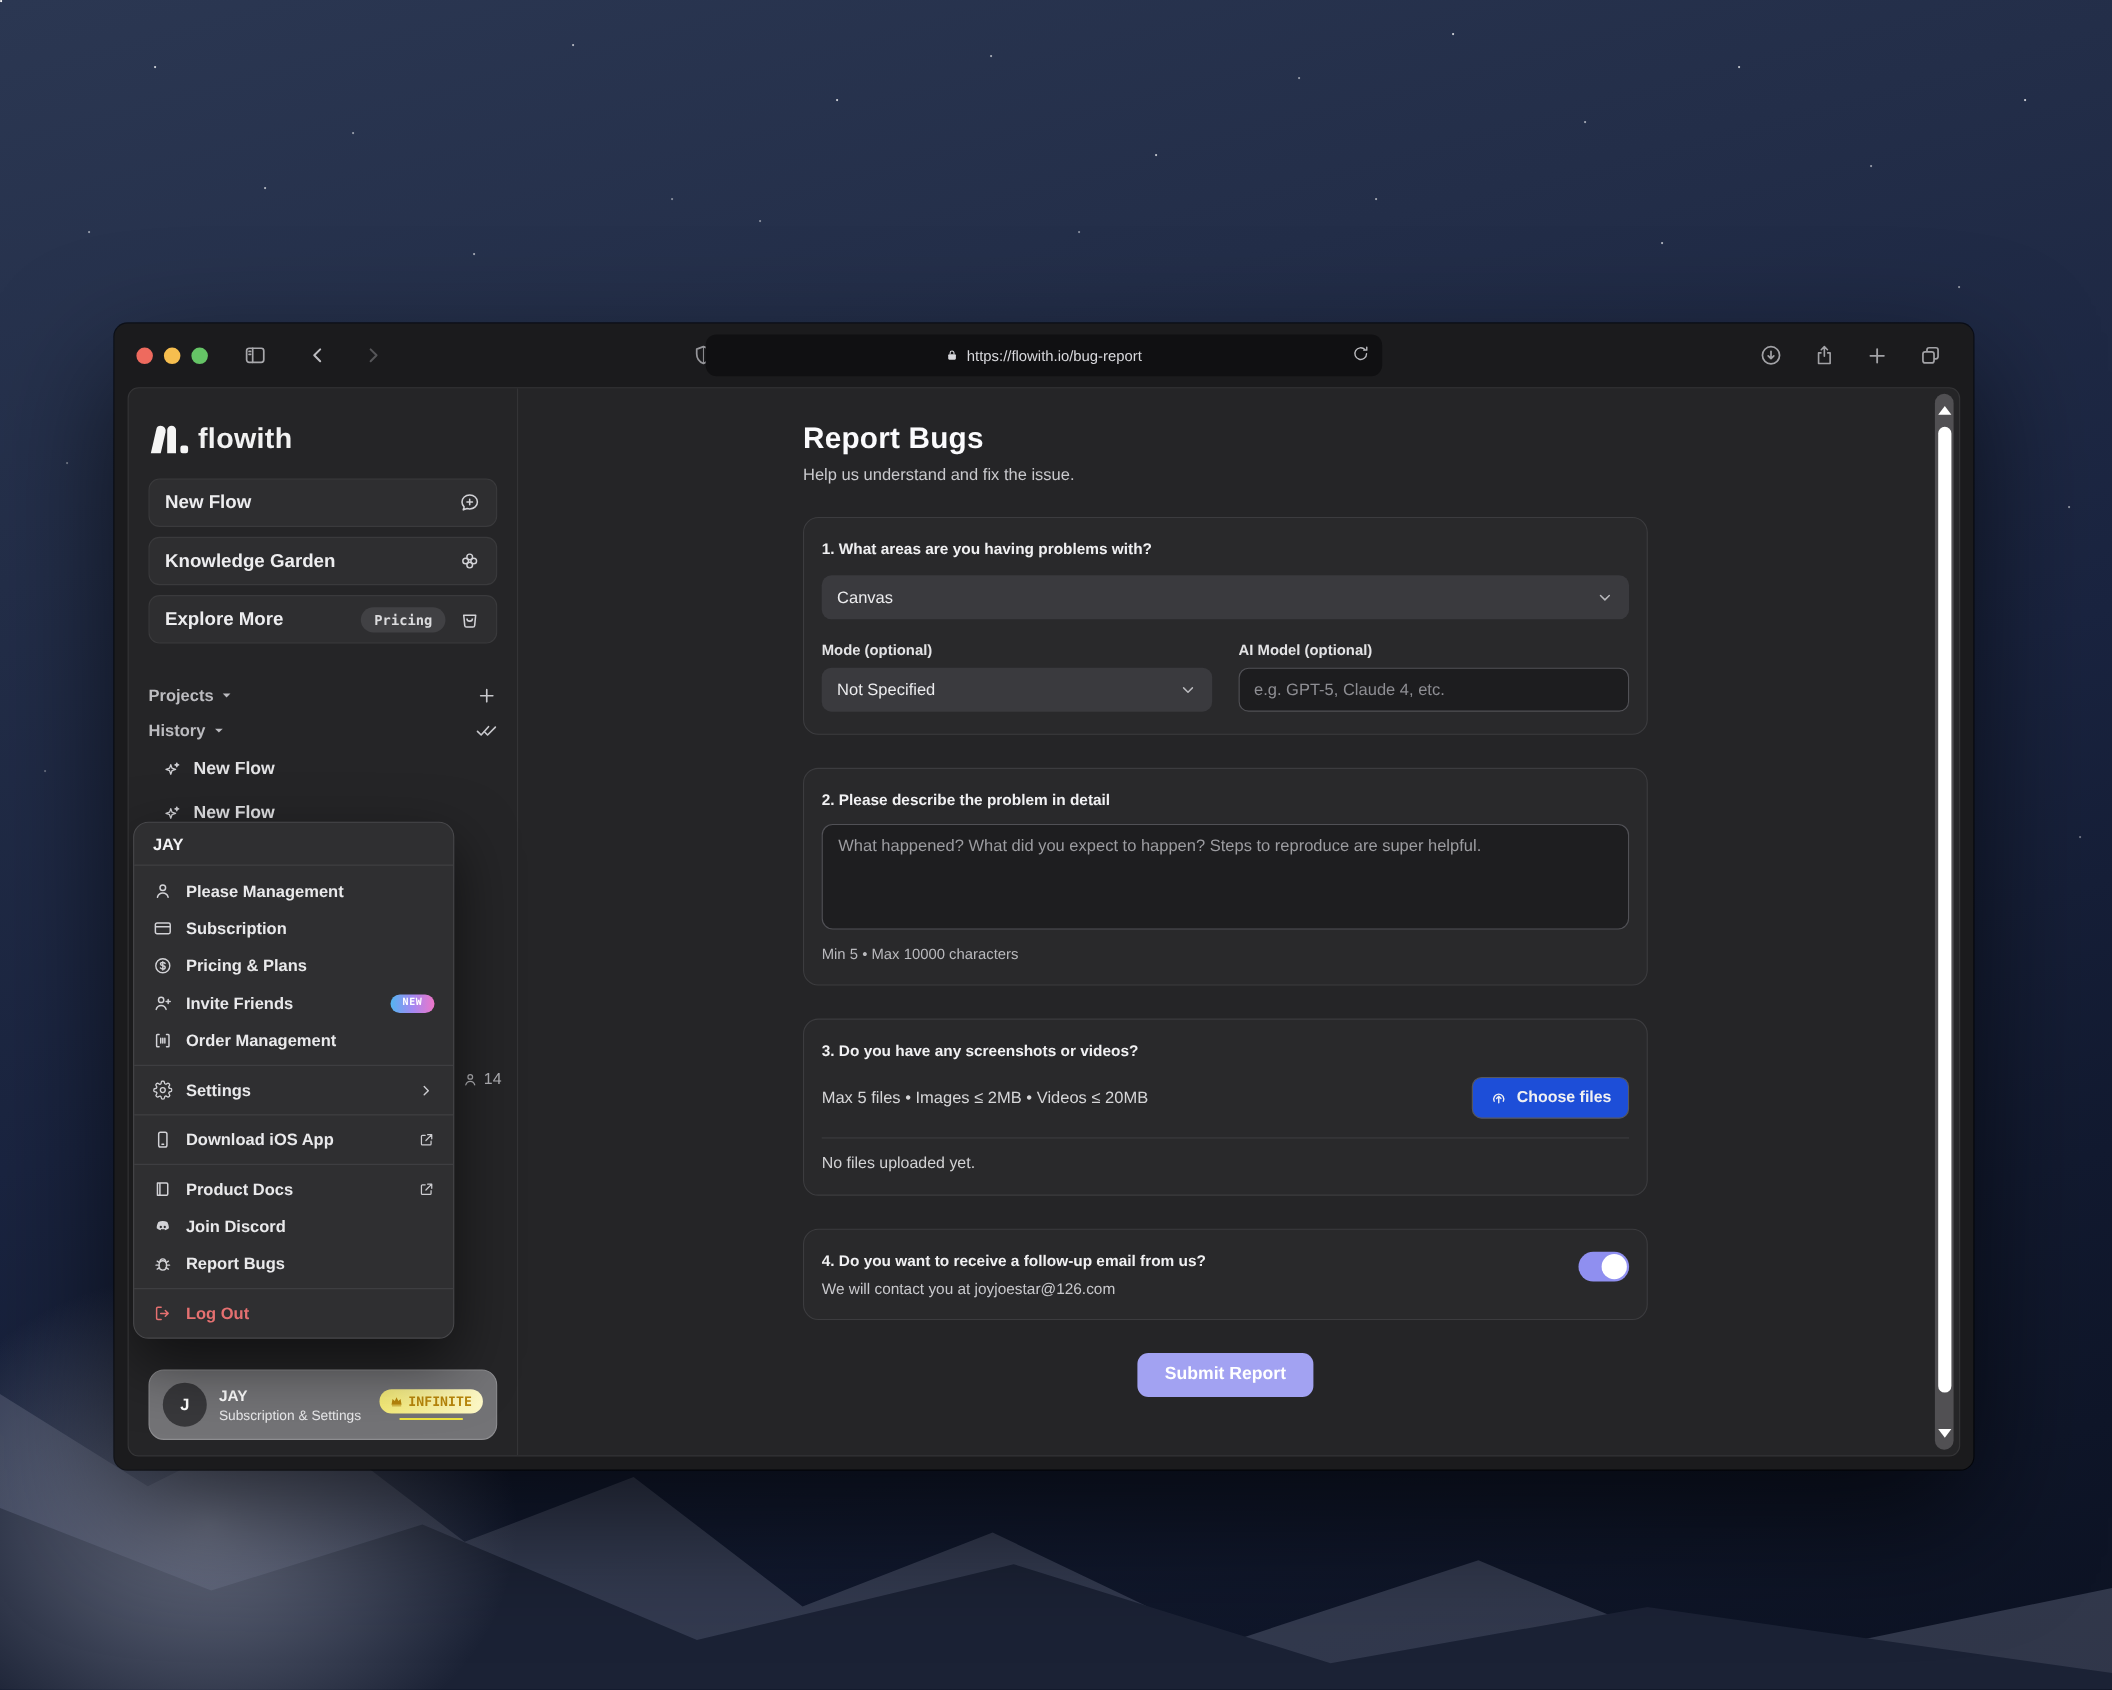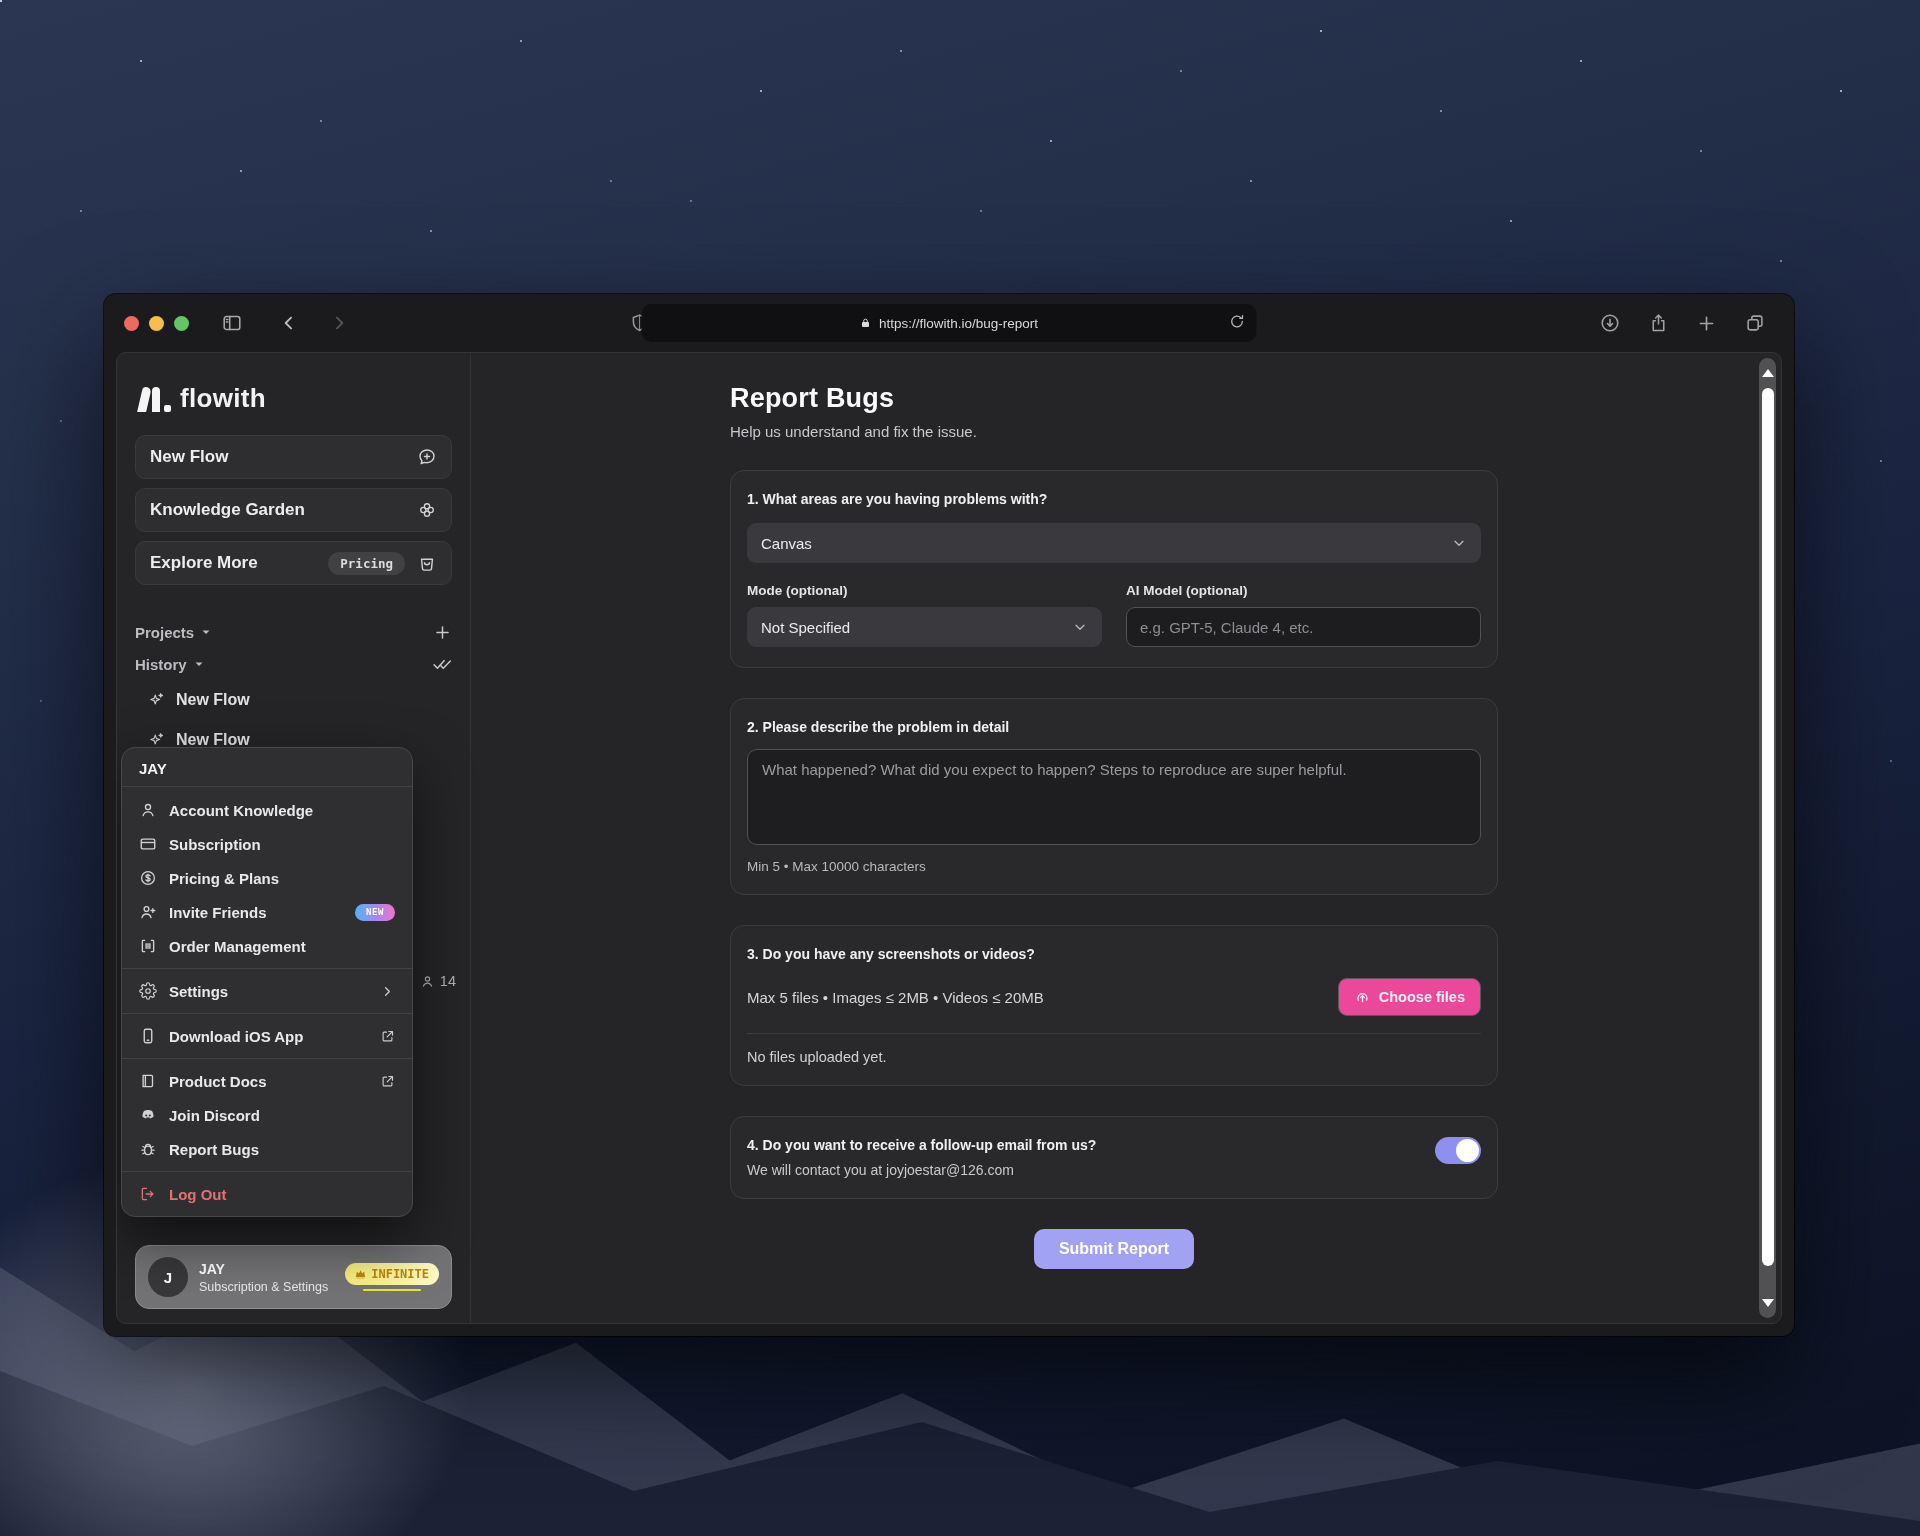--- a/index.html
+++ b/index.html
@@ -118,21 +118,21 @@
     padding:0 13px;color:#e8e8ea;font-size:15px;font-family:"Liberation Sans",sans-serif;outline:none;}
   .text-input::placeholder{color:#8e8e93;}
   .textarea{margin-top:14px;width:100%;height:96px;background:#1e1e20;border:1.5px solid #515156;
     border-radius:10px;padding:11px 14px;color:#e8e8ea;font-size:15px;resize:none;outline:none;
     font-family:"Liberation Sans",sans-serif;}
   .textarea::placeholder{color:#9c9ca0;}
   .helper{margin-top:10px;font-size:13.5px;color:#b9b9bd;}
   .files-row{display:flex;align-items:center;margin-top:16px;}
   .files-limits{font-size:15px;color:#d6d6d8;}
   .btn-choose{margin-left:auto;display:flex;align-items:center;gap:8px;height:38px;padding:16px 15px;
-    border:1px solid #58585c;border-radius:9px;background:#ec4899;font-size:14.5px;font-weight:600;color:#f0f0f2;}
+    border:1px solid #58585c;border-radius:9px;background:#1d4ed8;font-size:14.5px;font-weight:600;color:#f0f0f2;}
   .files-div{height:1px;background:#3c3c3f;margin:17px 0 15px;}
   .files-empty{font-size:14.5px;color:#d2d2d4;}
   .card-row{display:flex;align-items:flex-start;}
   .toggle{margin-left:auto;width:46px;height:27px;border-radius:999px;background:#8f8ff0;position:relative;flex:0 0 auto;}
   .toggle .knob{position:absolute;top:2px;right:2px;width:23px;height:23px;border-radius:50%;background:#fff;}
   .q4-sub{margin-top:9px;font-size:14px;color:#c9c9cd;}
   .submit-row{text-align:center;margin-top:30px;}
   .btn-submit{display:inline-block;background:#a2a2f2;color:#fff;font-weight:700;font-size:16px;
     border:none;border-radius:10px;padding:11px 25px;font-family:"Liberation Sans",sans-serif;}
 
@@ -323,21 +323,21 @@
       <div class="menu">
         <div class="menu-header">JAY</div>
 
         <div class="mi">
           <span class="mi-ic">
             <svg width="18" height="18" viewBox="0 0 24 24" fill="none" stroke="currentColor" stroke-width="1.8" stroke-linecap="round">
                 <circle cx="12" cy="8" r="3.4"></circle>
                 <path d="M5.5 19.5c1-3.4 3.5-5 6.5-5s5.5 1.6 6.5 5"></path>
               </svg>
           </span>
-          <span>Account Knowledge</span>
+          <span>Please Management</span>
         </div>
         <div class="mi">
           <span class="mi-ic">
             <svg width="18" height="18" viewBox="0 0 24 24" fill="none" stroke="currentColor" stroke-width="1.8">
                 <rect x="3" y="5.5" width="18" height="13" rx="2"></rect>
                 <path d="M3 10h18"></path>
               </svg>
           </span>
           <span>Subscription</span>
         </div>

